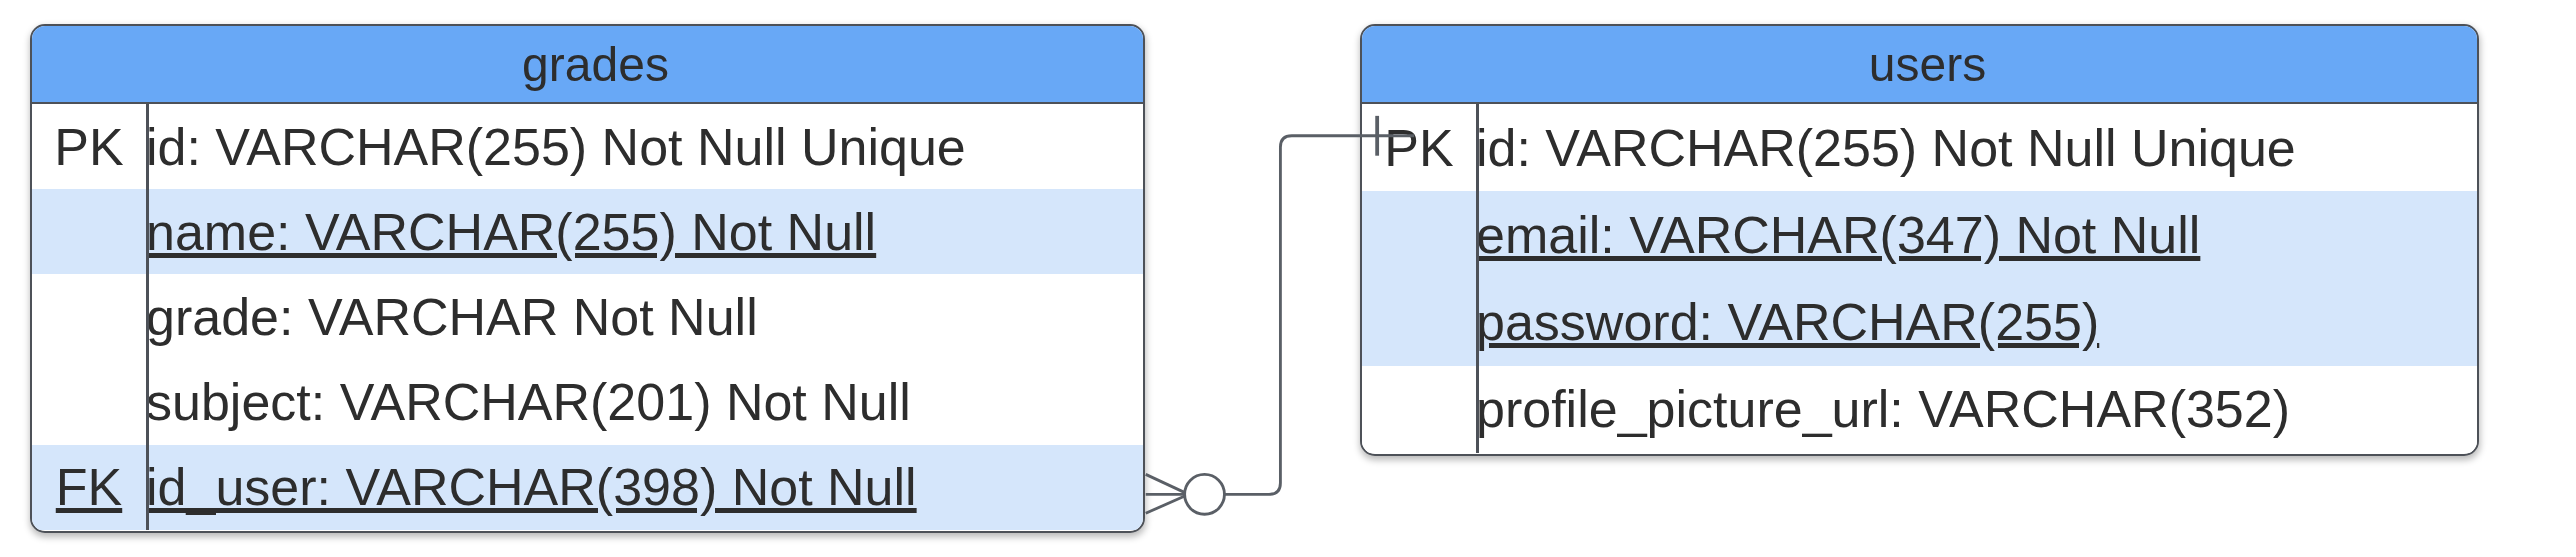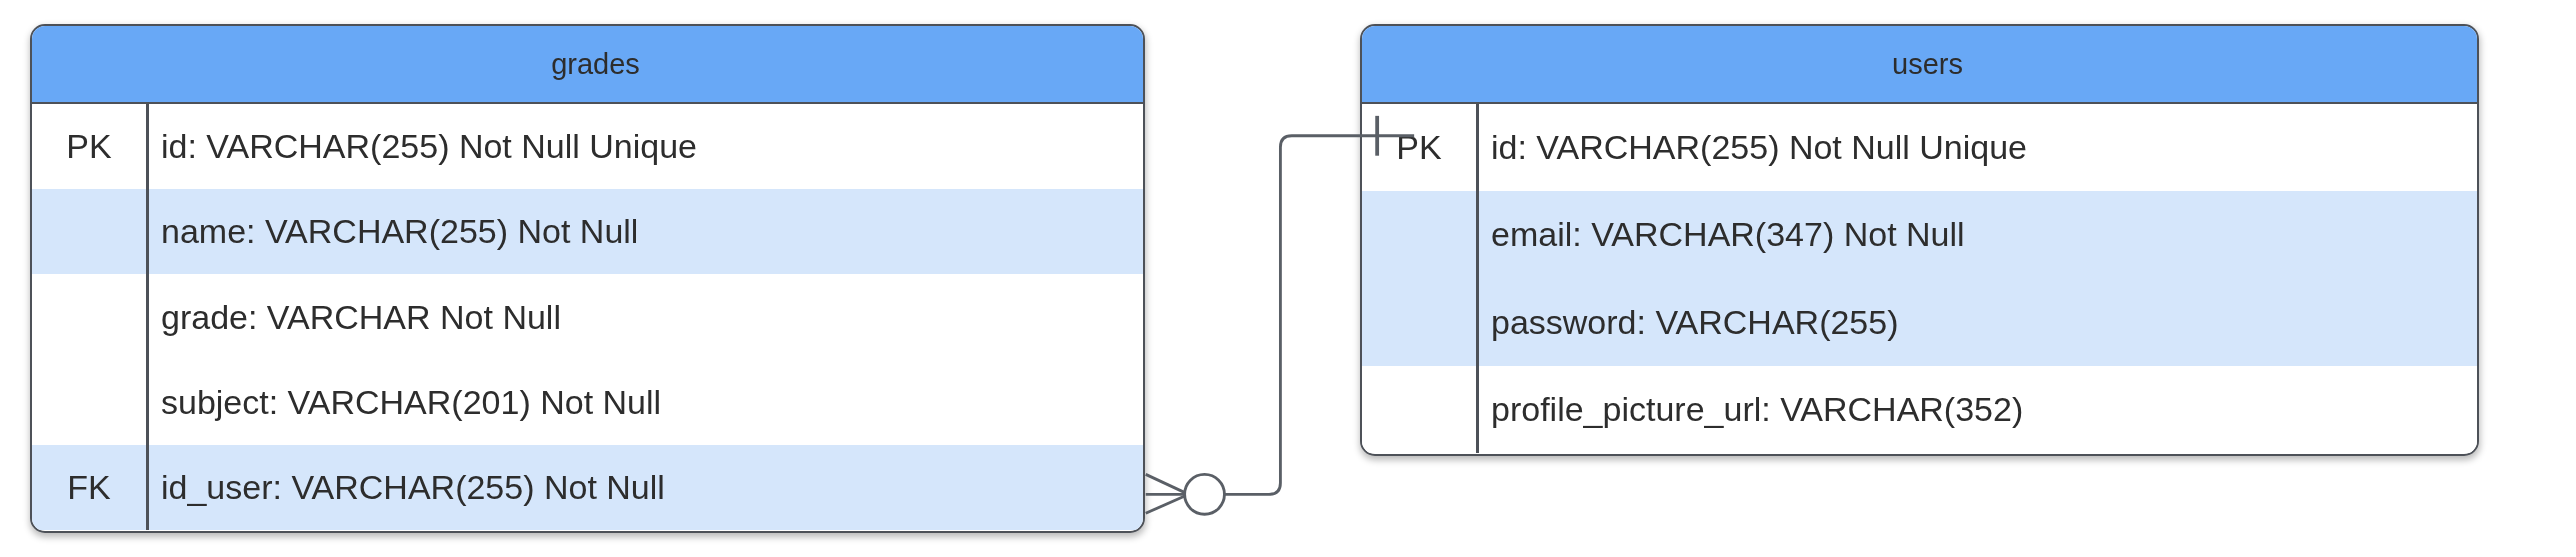--- a/index.html
+++ b/index.html
@@ -27,43 +27,42 @@
     overflow:hidden;
     box-shadow:0.9px 3.8px 7.6px rgba(0,0,0,0.28);
   }
   #entity-grades{left:30px;top:24px;width:1115px;height:509px;}
   #entity-users{left:1360px;top:24px;width:1119px;height:432px;}
   .entity-header{
     height:76px;
     background:var(--header-fill);
     border-bottom:2.8px solid var(--border);
     display:flex;align-items:center;justify-content:center;
-    font-size:29px;color:var(--text);padding-left:16px;
+    font-size:48px;color:var(--text);padding-left:16px;
   }
   .entity-body{
     position:relative;
     display:flex;flex-direction:column;
     height:calc(100% - 79px);
   }
   .key-divider{
     position:absolute;left:114px;top:0;bottom:0;width:2.8px;
     background:var(--border);
   }
   .row{
     flex:1;display:flex;align-items:center;
-    font-size:34px;color:var(--text);
+    font-size:52px;color:var(--text);
     background:var(--row-fill);
     white-space:nowrap;
   }
-  .row.alt{background:var(--row-alt-fill);}
+  .row.alt{background:var(--row-alt-fill);text-decoration:underline;}
   .key-cell{
     flex:0 0 114px;width:114px;text-align:center;
   }
   .field-cell{
-    padding-left:15px;
   }
   #connector-layer{
     position:absolute;left:0;top:0;width:2576px;height:558px;
     pointer-events:none;
   }
   .conn-stroke{stroke:var(--connector);stroke-width:3;fill:none;}
   .conn-circle{stroke:var(--connector);stroke-width:3;fill:#ffffff;}
   .conn-tick{stroke:var(--connector);stroke-width:4;fill:none;}
 </style>
 </head>
@@ -83,21 +82,21 @@
     <div class="row">
       <span class="key-cell"></span>
       <span class="field-cell">grade: VARCHAR Not Null</span>
     </div>
     <div class="row">
       <span class="key-cell"></span>
       <span class="field-cell">subject: VARCHAR(201) Not Null</span>
     </div>
     <div class="row alt">
       <span class="key-cell">FK</span>
-      <span class="field-cell">id_user: VARCHAR(255) Not Null</span>
+      <span class="field-cell">id_user: VARCHAR(398) Not Null</span>
     </div>
     <div class="key-divider"></div>
   </div>
 </div>
 
 <div class="entity" id="entity-users">
   <div class="entity-header">users</div>
   <div class="entity-body">
     <div class="row">
       <span class="key-cell">PK</span>

